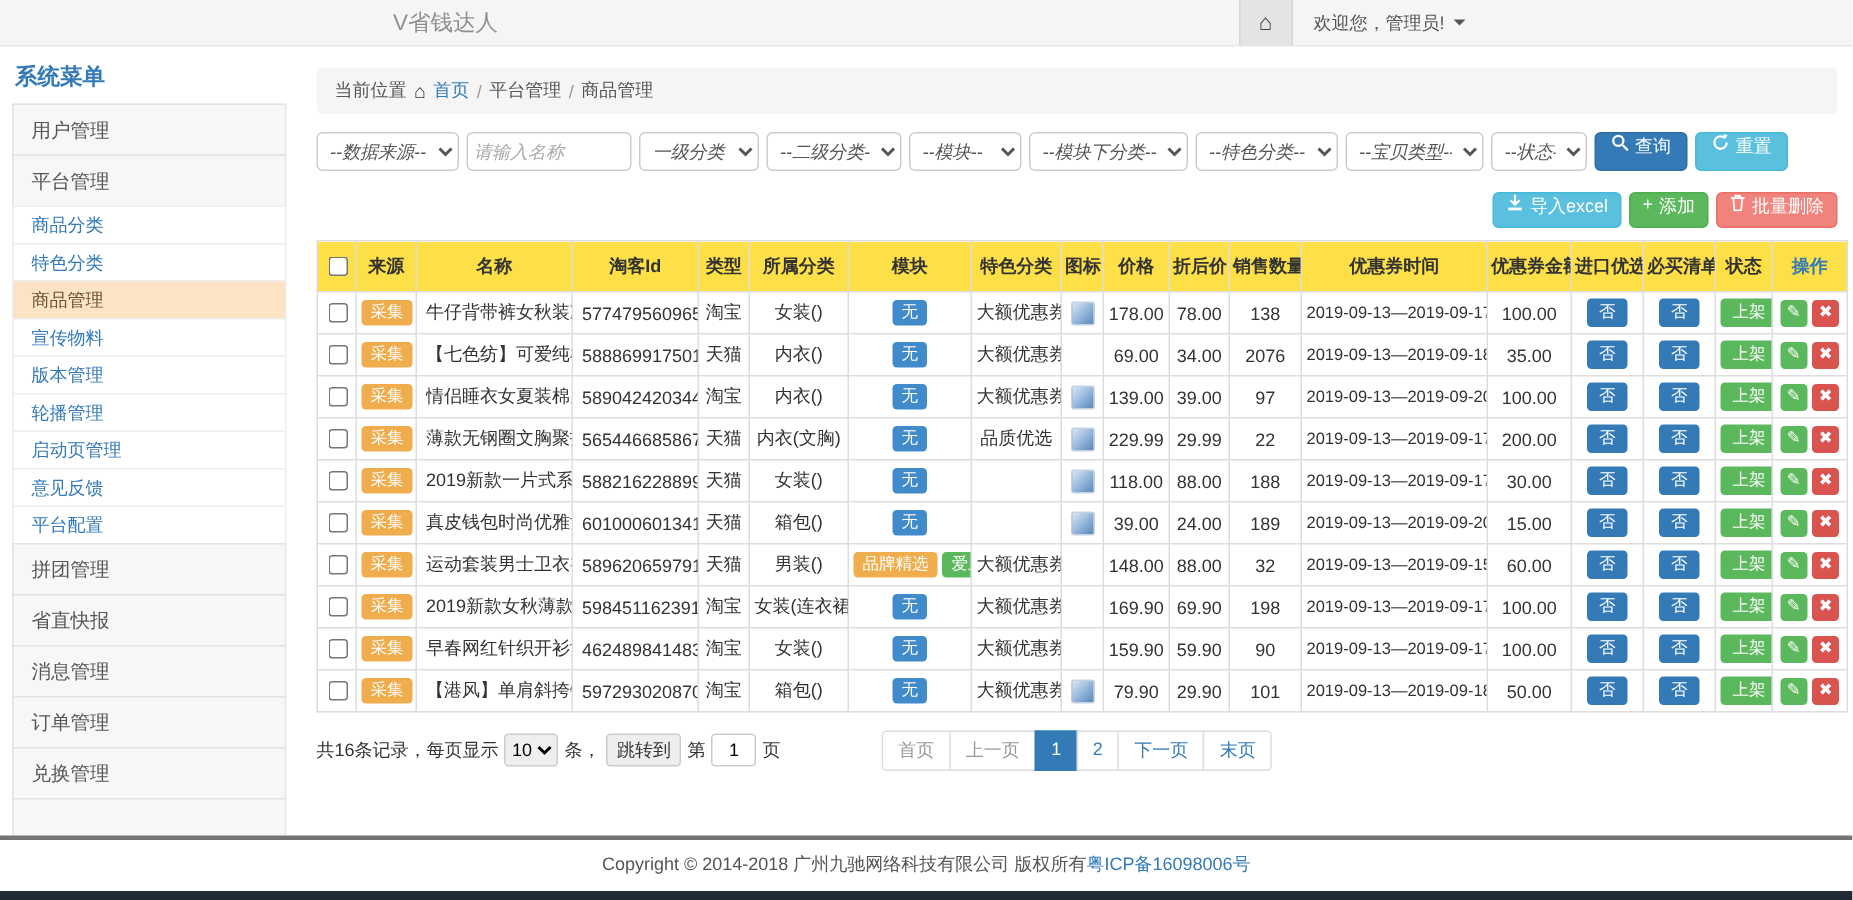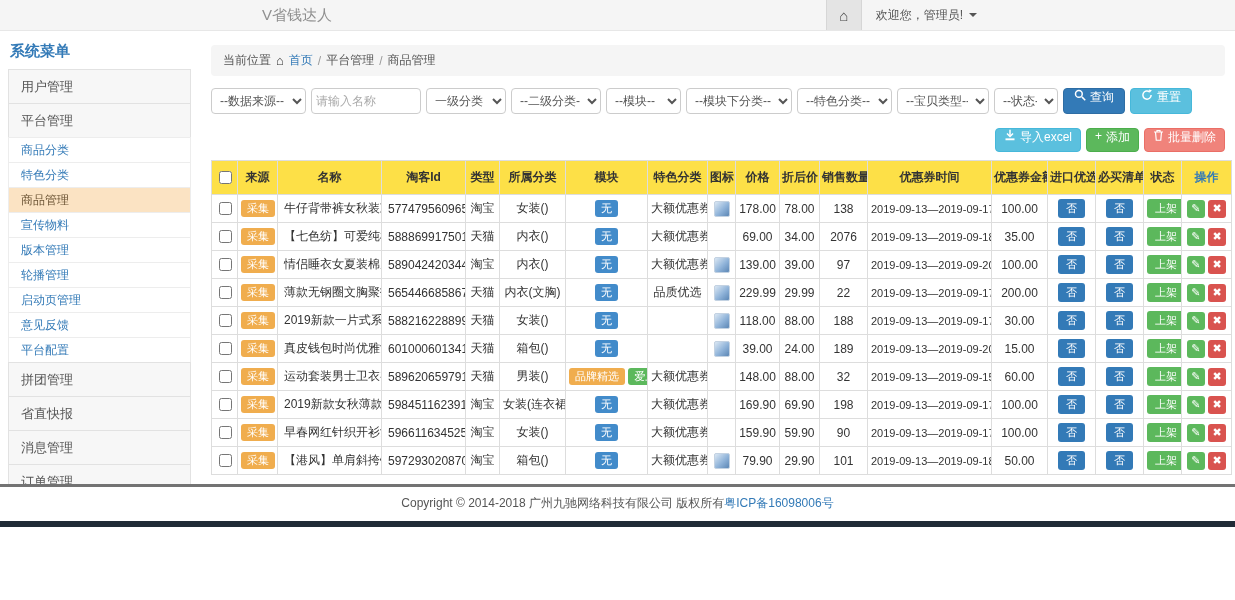--- a/index.html
+++ b/index.html
@@ -1,21 +1,21 @@
 <!DOCTYPE html>
 <html><head>
 <meta charset="utf-8">
 <style>
   * { box-sizing: border-box; }
   html,body { margin:0; padding:0; }
   body {
     width:1235px; height:600px; overflow:hidden; background:#fff;
     font-family:"Liberation Sans","DejaVu Sans",sans-serif; color:#333;
   }
-  .page { display:flex; flex-direction:column; height:527px;border-radius:24px; }
+  .page { display:flex; flex-direction:column; height:600px;border-radius:24px; }
 
   
   .topbar { height:31px; background:#f5f5f5; border-bottom:1px solid #e7e7e7; display:flex; align-items:center; flex:0 0 auto; }
   .brand { margin-left:262px; font-size:15px; color:#8f8f8f; }
   .topbar-right { margin-left:auto; margin-right:258px; display:flex; align-items:center; height:100%; }
   .home-btn { width:36px; height:100%; background:#e4e4e4; border-left:1px solid #d6d6d6; border-right:1px solid #d6d6d6; display:flex; align-items:center; justify-content:center; font-size:15px; color:#444; cursor:pointer; }
   .welcome { font-size:12px; color:#555; padding-left:14px; display:flex; align-items:center; gap:6px; cursor:pointer; }
   .caret { width:0; height:0; border-left:4px solid transparent; border-right:4px solid transparent; border-top:4px solid #555; }
 
   
@@ -31,21 +31,21 @@
 
   
   .main { flex:1 1 auto; padding:14px 10px 0 20px; overflow:hidden; display:flex; flex-direction:column; }
 
   .breadcrumb { background:#f5f5f5; border-radius:4px; padding:7px 12px; font-size:12px; color:#555; display:flex; align-items:center; gap:5px; flex:0 0 auto; }
   .bc-home { color:#333; font-size:13px; }
   .bc-link { color:#337ab7; cursor:pointer; }
   .bc-sep { color:#999; }
 
   .filters { display:flex; align-items:center; gap:5px; margin:12px 0 14px; flex:0 0 auto; }
-  .ctl { height:26px; border:1px solid #ccc; border-radius:4px; font-size:12px; color:#555; background:#fff; padding:0 4px; font-family:inherit; }
+  .ctl { height:26px; border:1px solid #ccc; border-radius:4px; font-size:12px; color:#555; background:#fff; padding:0 4px; font-family:inherit;font-style:italic; }
   input.ctl::placeholder { color:#aaa; }
   .w95{width:95px;} .w110{width:110px;} .w80{width:80px;} .w90{width:90px;} .w75{width:75px;}
   .w105{width:106px;} .w92{width:92px;} .w65{width:64px;}
 
   .btn { height:26px; border-radius:4px; font-size:12px; color:#fff; display:inline-flex; align-items:flex-start; gap:4px; padding:0 10px; border:1px solid transparent; cursor:pointer; font-family:inherit; }
   .btn-primary { background:#337ab7; border-color:#2e6da4; }
   .btn-info    { background:#5bc0de; border-color:#46b8da; }
   .btn-success { background:#5cb85c; border-color:#4cae4c; }
   .btn-soft-danger { background:#f0837b; border-color:#ea6e66; }
   .btn-sm { height:24px; padding:0 8px; }
@@ -389,21 +389,21 @@
               <td>100.00</td>
               <td><span class="cbtn cbtn-blue">否</span></td>
               <td><span class="cbtn cbtn-blue">否</span></td>
               <td><span class="cbtn cbtn-green">上架</span></td>
               <td><span class="sq sq-green"><span>✎</span></span> <span class="sq sq-red"><span>✖</span></span></td>
             </tr>
             <tr>
               <td><input type="checkbox" style=""></td>
               <td><span class="badge badge-orange">采集</span></td>
               <td class="tl">早春网红针织开衫女春...</td>
-              <td class="tl">596611634525</td>
+              <td class="tl">462489841483</td>
               <td>淘宝</td>
               <td>女装()</td>
               <td><span class="badge badge-blue">无</span></td>
               <td>大额优惠券</td>
               <td></td>
               <td>159.90</td>
               <td>59.90</td>
               <td>90</td>
               <td class="small">2019-09-13—2019-09-17</td>
               <td>100.00</td>

